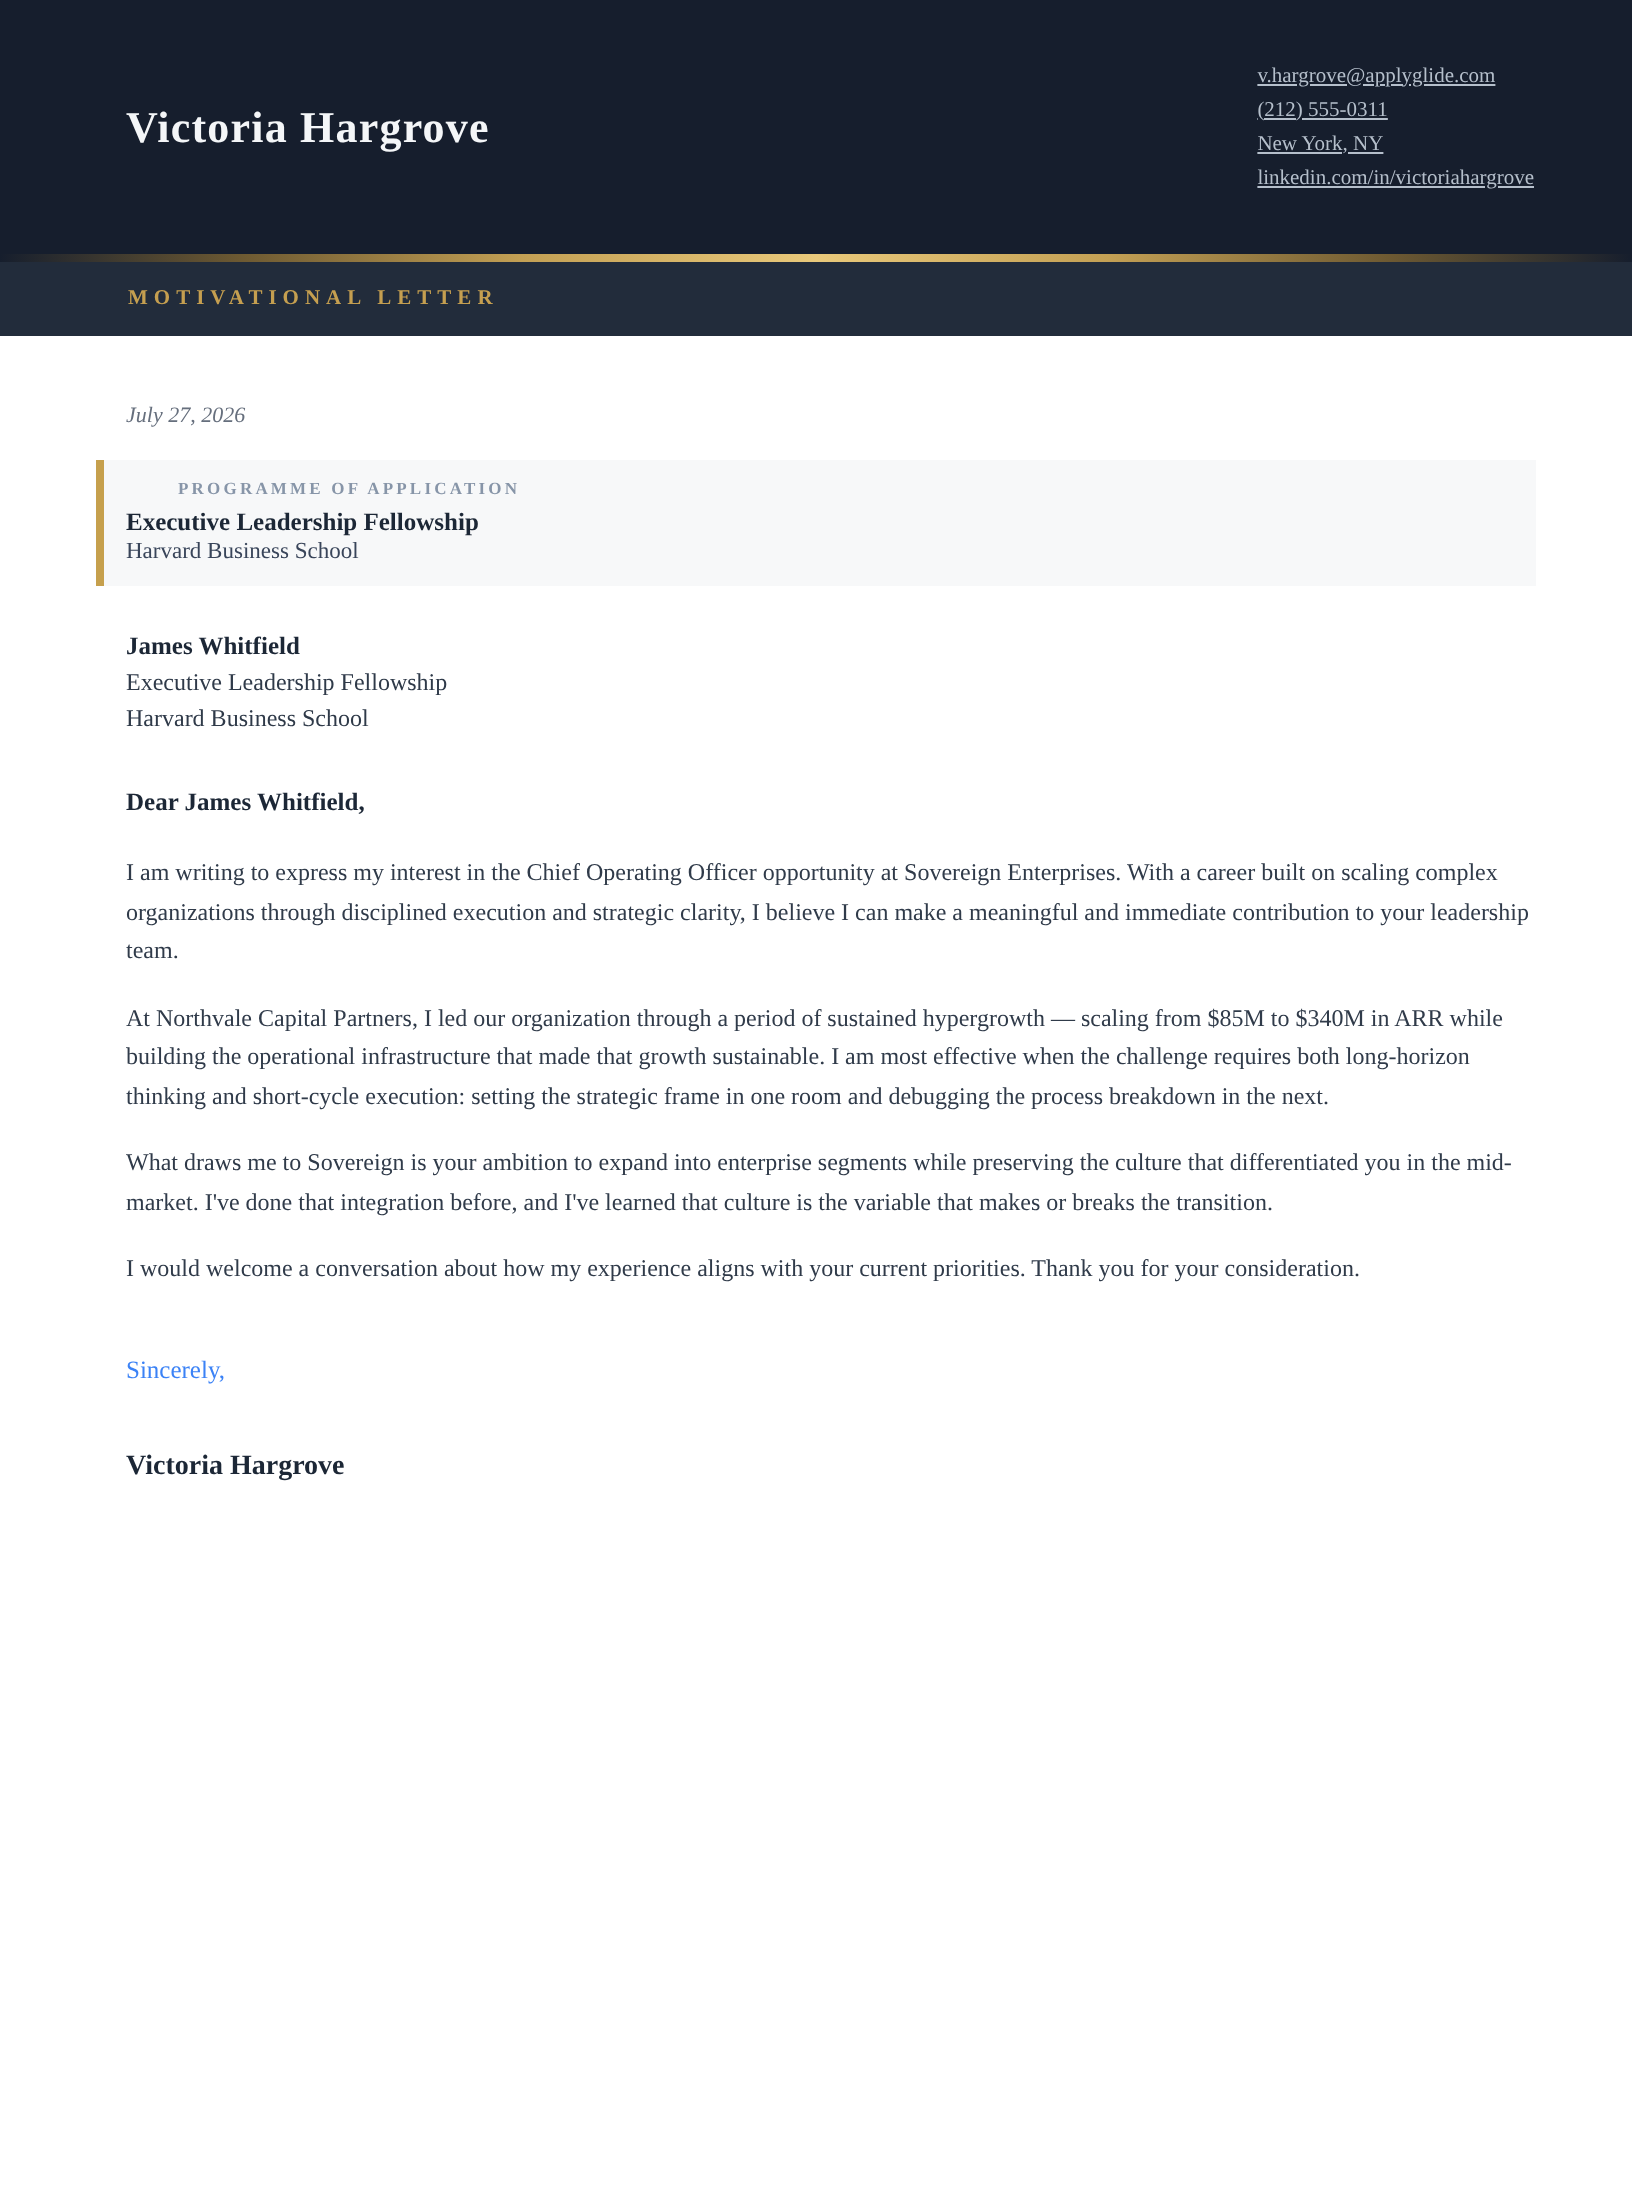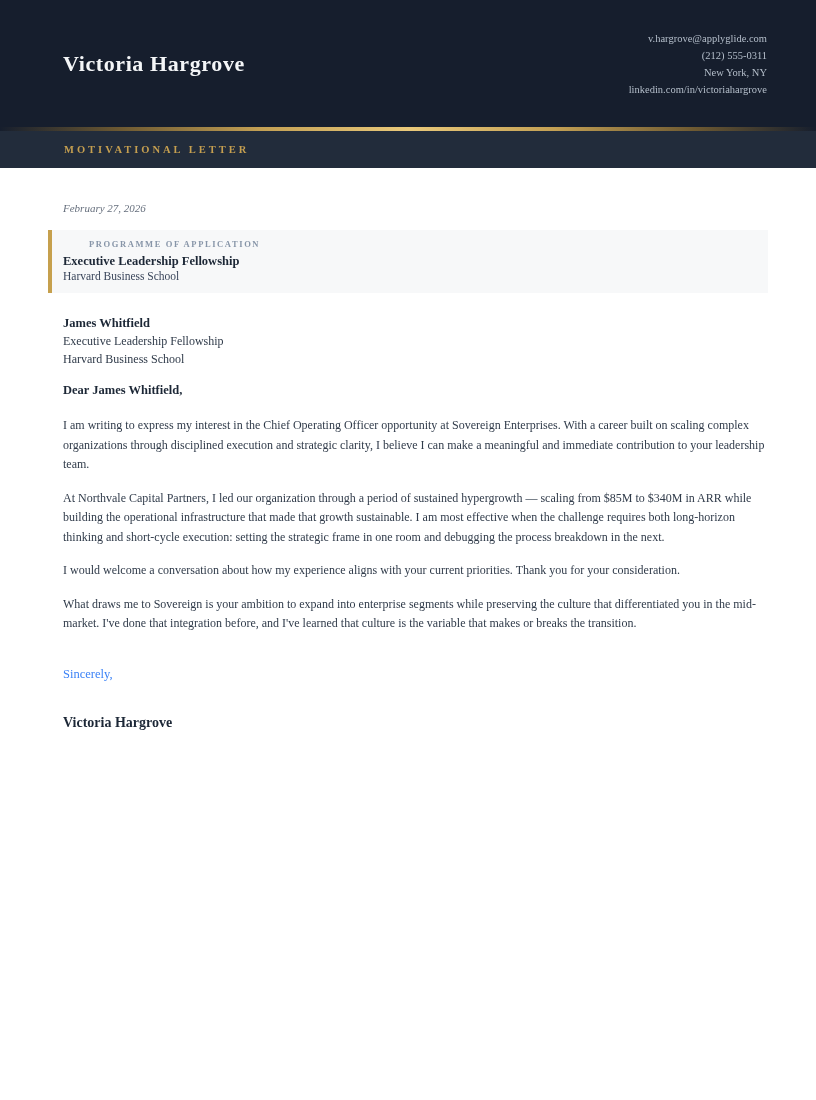--- a/index.html
+++ b/index.html
@@ -21,24 +21,24 @@
     justify-content: space-between;
     padding: 0 49px 0 63px;
   }
   .header-name {
     color: #f4f6f8;
     font-size: 22px;
     font-weight: bold;
     letter-spacing: 0.6px;
   }
   .contact {
-    text-align: right;
     font-size: 10.5px;
     color: #b5bfcb;
     line-height: 17px;
+    text-decoration: underline;
   }
 
   
   .gold-line {
     height: 4px;
     background: linear-gradient(90deg,
       #161e2d 0%, #6e5a32 15%, #c3a054 32%, #e9c97b 50%,
       #c3a054 68%, #6e5a32 85%, #161e2d 100%);
   }
 
@@ -102,21 +102,21 @@
     line-height: 18px;
     color: #2f3a49;
   }
   .recipient .recipient-name {
     font-weight: bold;
     font-size: 12.5px;
     color: #1c2736;
   }
 
   .salutation {
-    margin: 14px 0 18px 15px;
+    margin: 25px 0 18px 15px;
     font-size: 12.5px;
     font-weight: bold;
     color: #1c2736;
     line-height: 16px;
   }
 
   .letter-paragraph {
     margin: 0 0 14px 15px;
     font-size: 12px;
     line-height: 19.5px;
@@ -151,38 +151,38 @@
 </div>
 
 <div class="gold-line"></div>
 
 <div class="band">
   <div class="band-label">MOTIVATIONAL LETTER</div>
 </div>
 
 <div class="content">
 
-  <div class="date">February 27, 2026</div>
+  <div class="date">July 27, 2026</div>
 
   <div class="prog-box">
     <div class="prog-label">PROGRAMME OF APPLICATION</div>
     <div class="prog-title">Executive Leadership Fellowship</div>
     <div class="prog-inst">Harvard Business School</div>
   </div>
 
   <div class="recipient">
     <div class="recipient-name">James Whitfield</div>
     <div>Executive Leadership Fellowship</div>
     <div>Harvard Business School</div>
   </div>
 
   <div class="salutation">Dear James Whitfield,</div>
 
   <p class="letter-paragraph">I am writing to express my interest in the Chief Operating Officer opportunity at Sovereign Enterprises. With a career built on scaling complex organizations through disciplined execution and strategic clarity, I believe I can make a meaningful and immediate contribution to your leadership team.</p>
   <p class="letter-paragraph">At Northvale Capital Partners, I led our organization through a period of sustained hypergrowth — scaling from $85M to $340M in ARR while building the operational infrastructure that made that growth sustainable. I am most effective when the challenge requires both long-horizon thinking and short-cycle execution: setting the strategic frame in one room and debugging the process breakdown in the next.</p>
+  <p class="letter-paragraph">What draws me to Sovereign is your ambition to expand into enterprise segments while preserving the culture that differentiated you in the mid-market. I've done that integration before, and I've learned that culture is the variable that makes or breaks the transition.</p>
   <p class="letter-paragraph">I would welcome a conversation about how my experience aligns with your current priorities. Thank you for your consideration.</p>
-  <p class="letter-paragraph">What draws me to Sovereign is your ambition to expand into enterprise segments while preserving the culture that differentiated you in the mid-market. I've done that integration before, and I've learned that culture is the variable that makes or breaks the transition.</p>
 
   <div class="closing">Sincerely,</div>
 
   <div class="signature">Victoria Hargrove</div>
 
 </div>
 
 </body></html>

